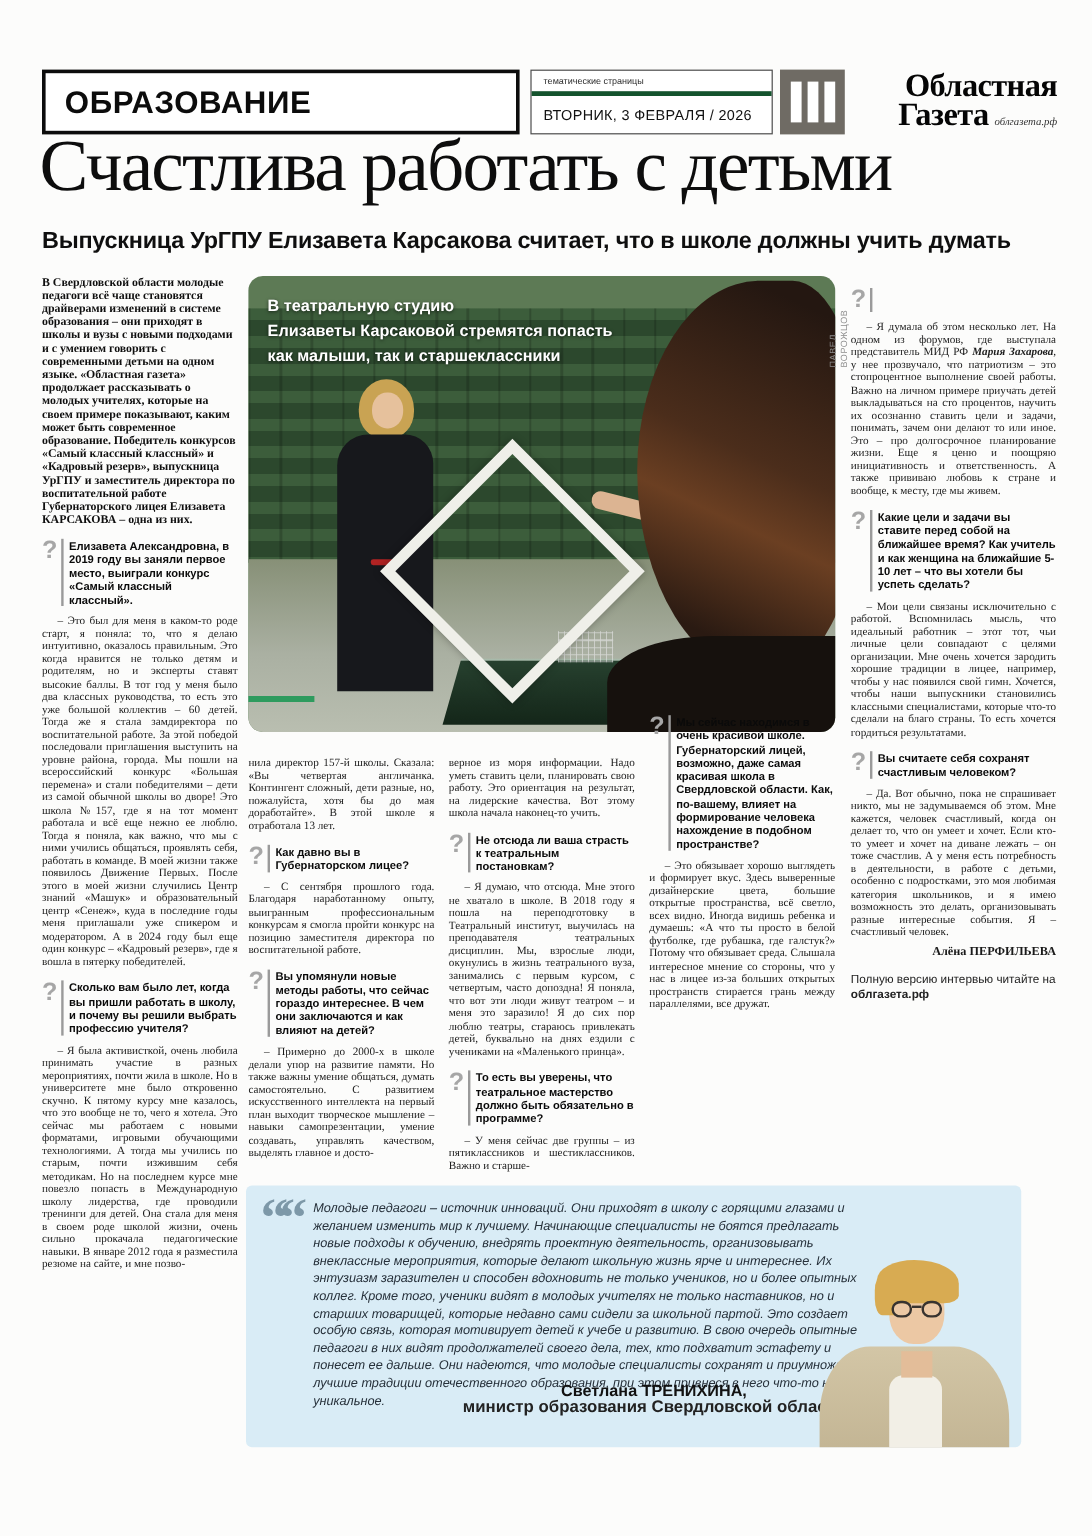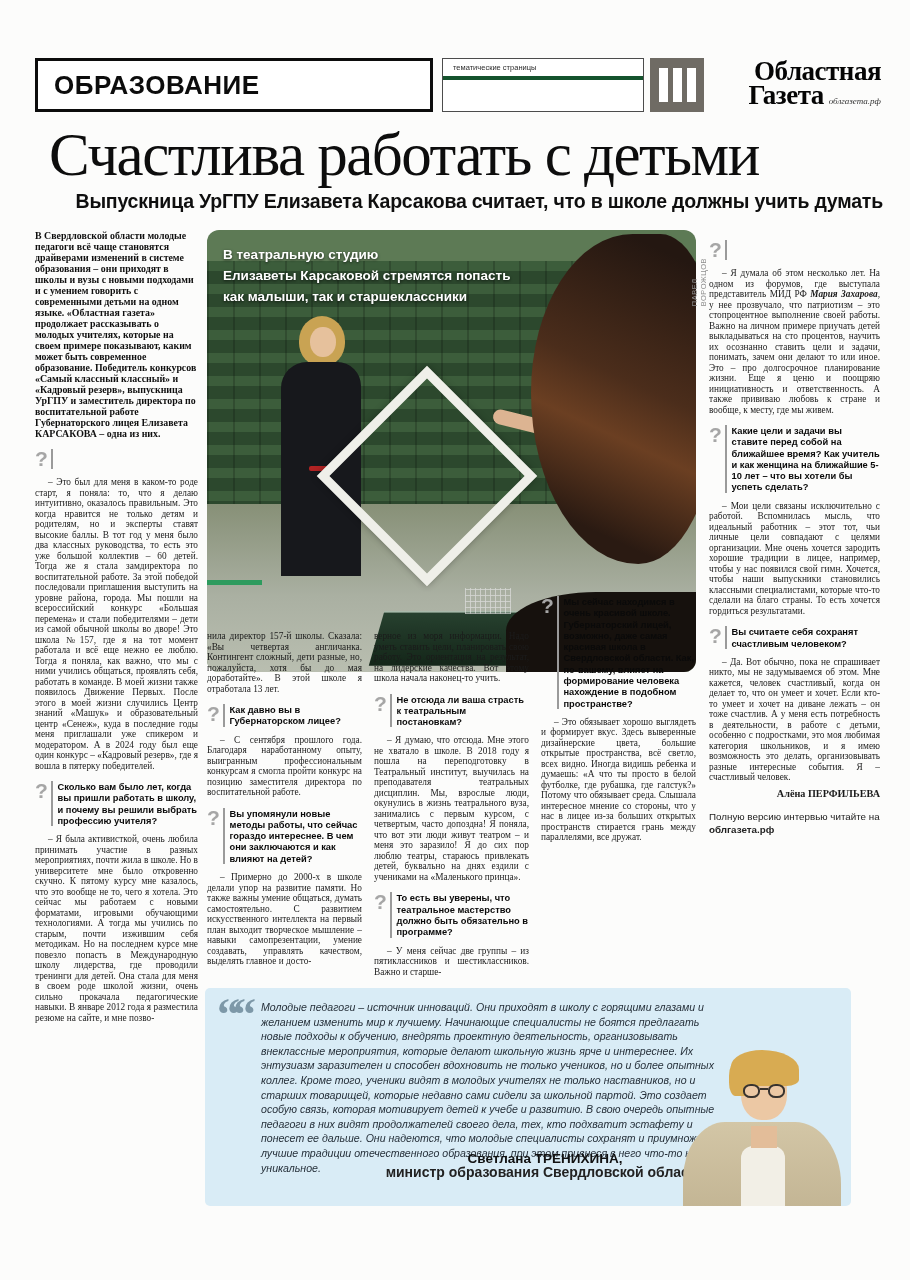--- a/index.html
+++ b/index.html
@@ -13,42 +13,42 @@
   .tagline-cell{flex:0 0 17px;border-bottom:4px solid #14532d;display:flex;align-items:center;padding-left:10px;
         font-family:"Liberation Sans",sans-serif;font-size:7.5px;color:#2c2c2c;}
   .date-cell{flex:1;display:flex;align-items:center;padding-left:10px;font-family:"Liberation Sans",sans-serif;
         font-size:12px;font-weight:500;letter-spacing:.3px;color:#111;}
   .pages-icon{width:54px;margin-left:6px;background:#6f6b64;display:flex;align-items:center;justify-content:center;gap:5px;}
   .pages-icon i{display:block;width:9px;height:34px;background:#fff;}
   .logo{flex:1;text-align:right;line-height:24px;padding-top:1px;}
   .logo .l1,.logo .l2{font-family:"Liberation Serif",serif;font-weight:700;font-size:27px;letter-spacing:-.5px;color:#050505;}
   .logo .site{font-family:"Liberation Serif",serif;font-style:italic;font-size:9px;color:#333;margin-left:5px;}
   
-  .headline{position:absolute;left:33px;top:104px;width:848px;margin:16px;font-family:"Liberation Serif",serif;
+  .headline{position:absolute;left:33px;top:104px;width:848px;margin:0;font-family:"Liberation Serif",serif;
         font-weight:500;font-size:61px;letter-spacing:-1.5px;color:#0d0d0d;white-space:nowrap;}
   .subheadline{position:absolute;left:35px;top:190px;width:848px;margin:0;font-family:"Liberation Sans",sans-serif;
-        font-weight:700;font-size:19.5px;letter-spacing:-.2px;color:#0f0f0f;text-align:right;}
+        font-weight:700;font-size:19.5px;letter-spacing:-.2px;color:#0f0f0f;}
   
   .col{position:absolute;top:230px;}
   #col1{left:35px;width:163px;}
   #col5{left:709px;width:171px;}
   .midwrap{position:absolute;left:207px;top:230px;width:489px;}
   .threecols{position:absolute;top:356px;left:0;width:489px;display:flex;gap:12px;}
   .threecols .tcol{width:155px;}
   .intro{font-weight:700;font-size:9.9px;line-height:11px;margin:0 0 9px;color:#0f0f0f;}
   .ans{font-size:9.3px;line-height:10.5px;text-align:justify;margin:0 0 5px;text-indent:13px;color:#1b1b1b;}
   .ans.cont{text-indent:0;margin-top:45px;}
   .qa{display:flex;margin:9px 0 7px;}
   .qmark{font-family:"Liberation Sans",sans-serif;font-weight:700;font-size:21px;line-height:22px;color:#a6a6a6;width:14px;flex:0 0 auto;}
   .qbar{flex:0 0 1.5px;background:#9a9a9a;margin:1px 5px 1px 2px;}
   .qtext{font-family:"Liberation Sans",sans-serif;font-weight:700;font-size:9.3px;line-height:11.3px;color:#0a0a0a;padding-top:2px;}
   .byline{font-family:"Liberation Serif",serif;font-weight:700;font-size:10.2px;text-align:right;margin:3px 0 0;}
   .note{font-family:"Liberation Sans",sans-serif;font-size:9.8px;line-height:12.8px;margin:12px 0 0;color:#222;text-indent:0;text-align:left;}
   
-  .photo{position:absolute;left:0;top:0;width:489px;height:442px;border-radius:12px;overflow:hidden;background:#5d7a55;}
+  .photo{position:absolute;left:0;top:0;width:489px;height:380px;border-radius:12px;overflow:hidden;background:#5d7a55;}
   .ph-seats{position:absolute;left:0;right:0;top:7%;height:56%;
         background:repeating-linear-gradient(90deg,rgba(0,0,0,.18) 0 2px,rgba(0,0,0,0) 2px 26px),
                    repeating-linear-gradient(180deg,#3c5d3b 0 10px,#2c482d 10px 23px);}
   .ph-floor{position:absolute;left:0;right:0;bottom:0;height:38%;background:linear-gradient(180deg,#879077 0,#aab0a2 55%,#b9beb0 100%);}
   .ph-table{position:absolute;left:170px;bottom:4px;width:300px;height:60px;background:linear-gradient(180deg,#27412f,#142619);
         border-top:2px solid #a8baab;transform:perspective(280px) rotateX(28deg);}
   .ph-net{position:absolute;left:258px;bottom:58px;width:46px;height:26px;opacity:.8;
         background:repeating-linear-gradient(90deg,rgba(225,225,225,.8) 0 1px,transparent 1px 5px),
                    repeating-linear-gradient(0deg,rgba(225,225,225,.8) 0 1px,transparent 1px 6px);}
   .ph-woman{position:absolute;left:56px;top:86px;width:120px;height:260px;}
@@ -97,20 +97,21 @@
 <body>
 
 <div class="page">
 
   <div class="masthead">
     <div class="section-box">
       <span>ОБРАЗОВАНИЕ</span>
     </div>
     <div class="date-box">
       <div class="tagline-cell">тематические страницы</div>
+      <div class="date-cell">ВТОРНИК, 3 ФЕВРАЛЯ / 2026</div>
     </div>
     <div class="pages-icon">
         <i></i>
         <i></i>
         <i></i>
       </div>
     <div class="logo">
       <div class="l1">Областная</div>
       <div>
         <span class="l2">Газета</span><span class="site">облгазета.рф</span>
@@ -119,20 +120,21 @@
   </div>
 
   <h1 class="headline">Счастлива работать с детьми</h1>
   <h2 class="subheadline">Выпускница УрГПУ Елизавета Карсакова считает, что в школе должны учить думать</h2>
 
   <div class="col" id="col1">
       <p class="intro">В Свердловской области молодые педагоги всё чаще становятся драйверами изменений в системе образования – они приходят в школы и вузы с новыми подходами и с умением говорить с современными детьми на одном языке. «Областная газета» продолжает рассказывать о молодых учителях, которые на своем примере показывают, каким может быть современное образование. Победитель конкурсов «Самый классный классный» и «Кадровый резерв», выпускница УрГПУ и заместитель директора по воспитательной работе Губернаторского лицея Елизавета КАРСАКОВА – одна из них.</p>
       <div class="qa">
         <span class="qmark">?</span>
         <span class="qbar"></span>
+        <span class="qtext">Елизавета Александровна, в 2019 году вы заняли первое место, выиграли конкурс «Самый классный классный».</span>
       </div>
       <p class="ans">– Это был для меня в каком-то роде старт, я поняла: то, что я делаю интуитивно, оказалось правильным. Это когда нравится не только детям и родителям, но и эксперты ставят высокие баллы. В тот год у меня было два классных руководства, то есть это уже большой коллектив – 60 детей. Тогда же я стала замдиректора по воспитательной работе. За этой победой последовали приглашения выступить на уровне района, города. Мы пошли на всероссийский конкурс «Большая перемена» и стали победителями – дети из самой обычной школы во дворе! Это школа №157, где я на тот момент работала и всё еще нежно ее люблю. Тогда я поняла, как важно, что мы с ними учились общаться, проявлять себя, работать в команде. В моей жизни также появилось Движение Первых. После этого в моей жизни случились Центр знаний «Машук» и образовательный центр «Сенеж», куда в последние годы меня приглашали уже спикером и модератором. А в 2024 году был еще один конкурс – «Кадровый резерв», где я вошла в пятерку победителей.</p>
       <div class="qa">
         <span class="qmark">?</span>
         <span class="qbar"></span>
         <span class="qtext">Сколько вам было лет, когда вы пришли работать в школу, и почему вы решили выбрать профессию учителя?</span>
       </div>
       <p class="ans">– Я была активисткой, очень любила принимать участие в разных мероприятиях, почти жила в школе. Но в университете мне было откровенно скучно. К пятому курсу мне казалось, что это вообще не то, чего я хотела. Это сейчас мы работаем с новыми форматами, игровыми обучающими технологиями. А тогда мы учились по старым, почти изжившим себя методикам. Но на последнем курсе мне повезло попасть в Международную школу лидерства, где проводили тренинги для детей. Она стала для меня в своем роде школой жизни, очень сильно прокачала педагогические навыки. В январе 2012 года я разместила резюме на сайте, и мне позво-</p>
     </div>
 

